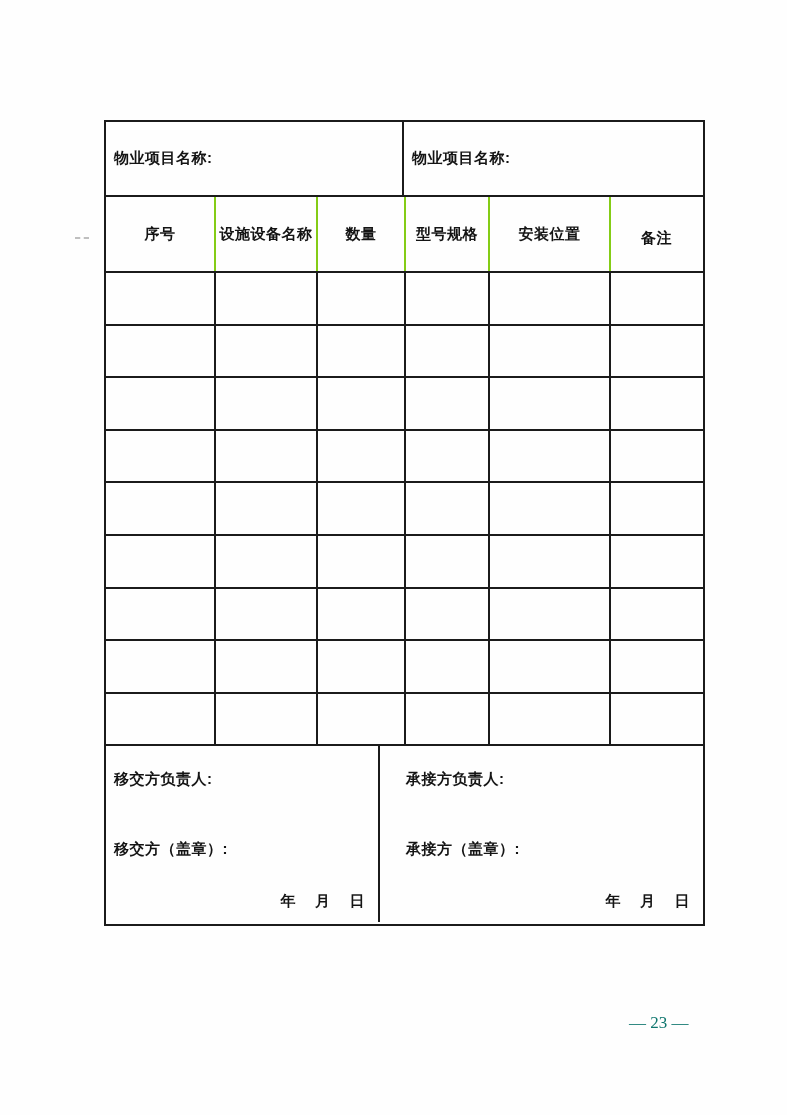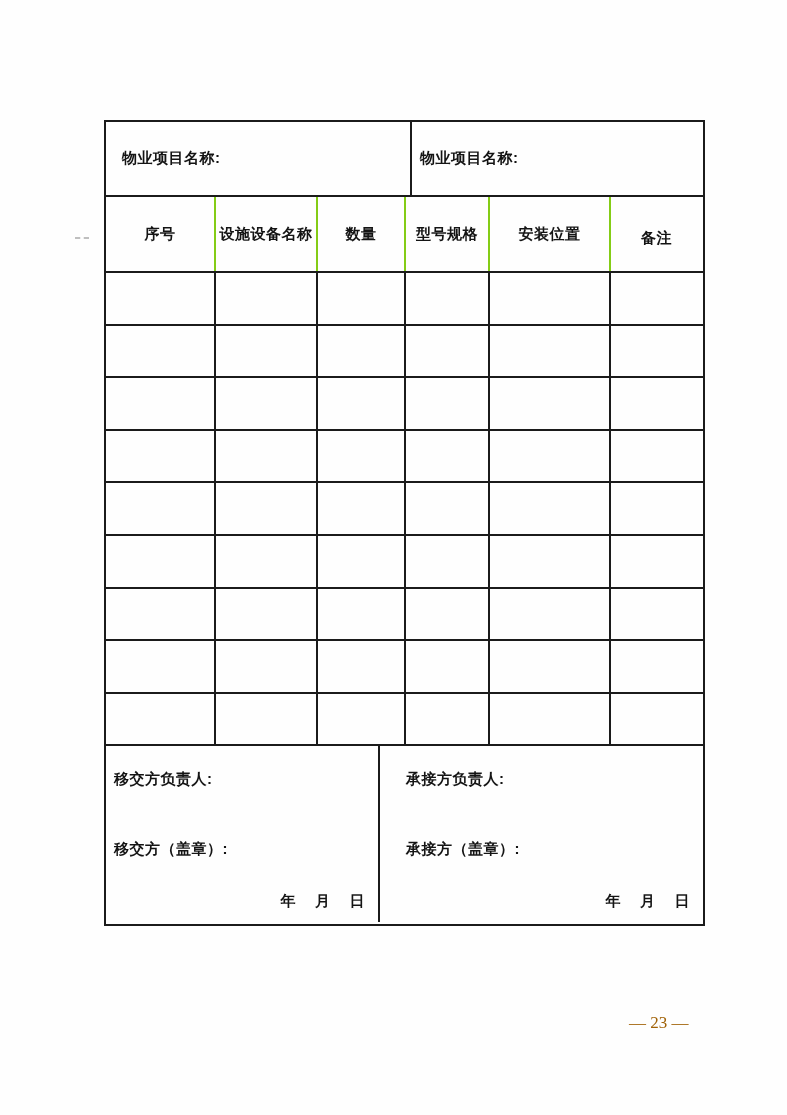--- a/index.html
+++ b/index.html
@@ -19,21 +19,20 @@
     width: 601px;
     height: 806px;
     box-sizing: border-box;
     border: 2.5px solid #1b1b1b;
   }
   .title-row {
     display: flex;
     height: 75px;
     box-sizing: border-box;
     border-bottom: 2px solid #1b1b1b;
-    padding-left: 8px;
   }
   .title-cell {
     display: flex;
     align-items: center;
     padding-left: 8px;
     box-sizing: border-box;
     font-weight: bold;
     font-size: 15px;
     letter-spacing: 0.5px;
     white-space: nowrap;
@@ -100,21 +99,21 @@
     display: flex;
     gap: 19px;
     font-weight: bold;
   }
   .page-number {
     position: absolute;
     left: 629px;
     top: 1013px;
     font-family: "Liberation Serif", serif;
     font-size: 17px;
-    color: #a16207;
+    color: #0f766e;
     white-space: nowrap;
   }
   .margin-artifact {
     position: absolute;
     left: 75px;
     top: 237px;
     width: 14px;
     height: 0;
     border-top: 2px dashed #8d8d8d;
     opacity: 0.55;

